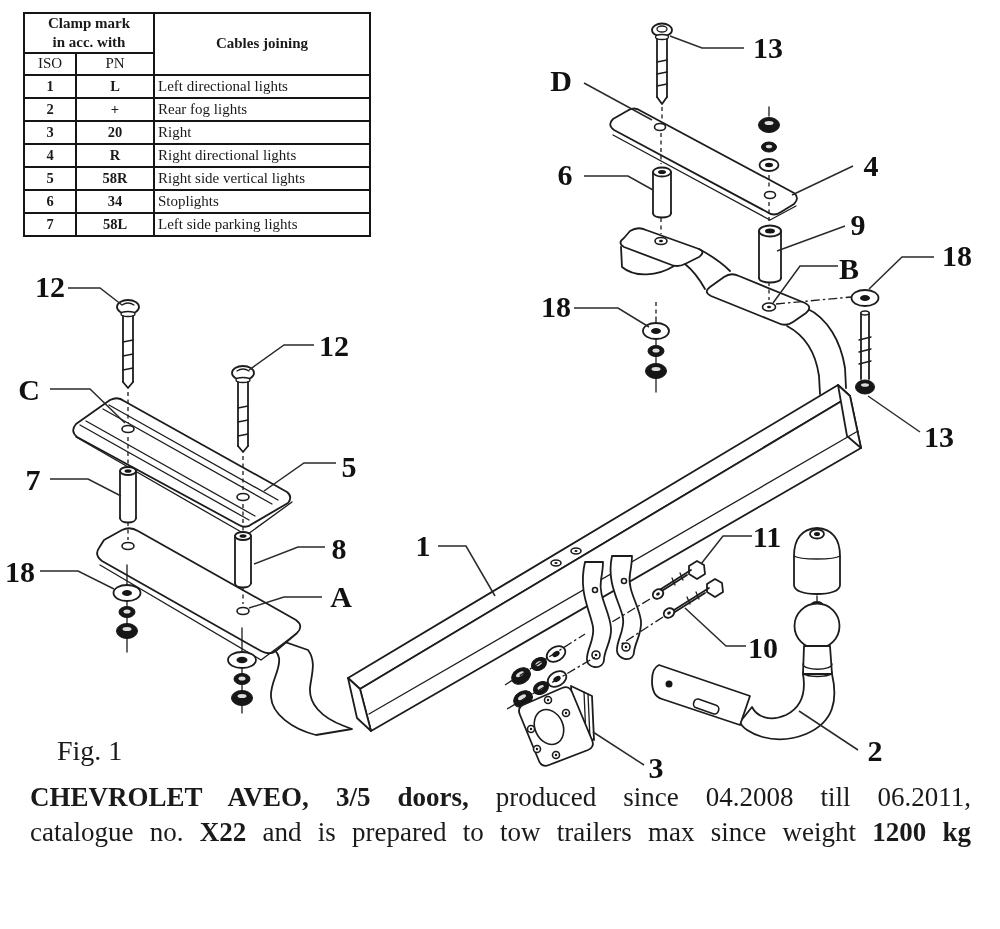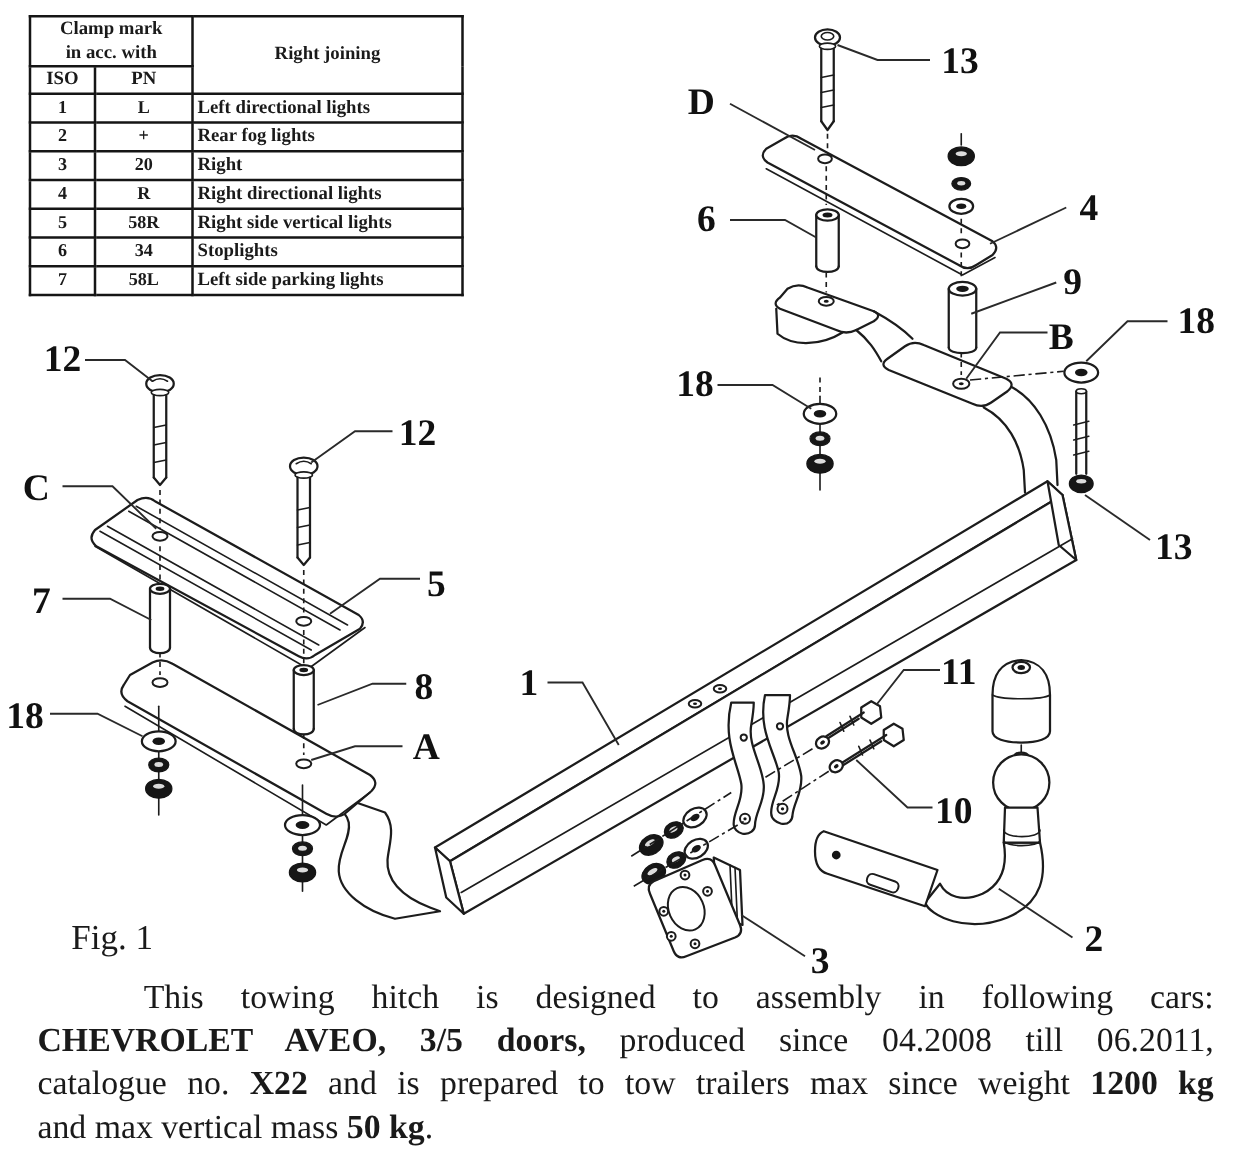--- a/index.html
+++ b/index.html
@@ -3,24 +3,24 @@
 <meta charset="utf-8">
 <style>
   html,body{margin:0;padding:0;background:#e8e8e8;}
   .page{position:relative;width:1000px;height:929px;background:#ffffff;overflow:hidden;
         font-family:"Liberation Serif",serif;color:#1a1a1a;padding-left:40px;}
   
   .clamp-table{position:absolute;left:23px;top:12px;border-collapse:collapse;
                font-family:"Liberation Serif",serif;}
   .clamp-table td{border:2px solid #151515;padding:0 3px;vertical-align:middle;}
   .hdr{font-weight:700;font-size:15px;text-align:center;line-height:1.25;}
-  .subhdr{font-weight:700;font-size:15px;text-align:center;height:20px;}
+  .subhdr{font-weight:400;font-size:15px;text-align:center;height:20px;}
   .c-iso{width:44px;text-align:center;font-weight:700;font-size:14.5px;height:21px;}
   .c-pn{width:70px;text-align:center;font-weight:700;font-size:14.5px;}
-  .c-cable{width:203px;text-align:left;font-size:15px;font-weight:700;padding-left:5px;}
+  .c-cable{width:203px;text-align:left;font-size:15px;font-weight:400;padding-left:5px;}
   
   svg.diagram{position:absolute;left:0;top:0;}
   .s{fill:none;stroke:#1c1c1c;stroke-width:1.8;stroke-linecap:round;stroke-linejoin:round;}
   .w{fill:#ffffff;stroke:#1c1c1c;stroke-width:1.8;stroke-linejoin:round;}
   .thin{stroke-width:1.3;}
   .dash{fill:none;stroke:#1c1c1c;stroke-width:1.3;stroke-dasharray:4 3.5;}
   .dd{fill:none;stroke:#1c1c1c;stroke-width:1.3;stroke-dasharray:9 3 2.5 3;}
   .dark{fill:#161616;stroke:#161616;}
   .hole{fill:#ffffff;stroke:#1c1c1c;stroke-width:1.6;}
   .pin{fill:#161616;stroke:none;}
@@ -40,21 +40,21 @@
 
 <div class="page">
 
   <table class="clamp-table">
     <tbody>
       <tr>
         <td colspan="2" class="hdr">
           <div>Clamp mark</div>
           <div>in acc. with</div>
         </td>
-        <td rowspan="2" class="hdr" style="width:208px">Right joining</td>
+        <td rowspan="2" class="hdr" style="width:208px">Cables joining</td>
       </tr>
       <tr>
         <td class="subhdr">ISO</td>
         <td class="subhdr">PN</td>
       </tr>
     </tbody>
     <tbody>
         <tr>
           <td class="c-iso">1</td>
           <td class="c-pn">L</td>
@@ -427,18 +427,16 @@
         <polyline points="644,765 593,732" class="ld"></polyline>
         <text x="656" y="778" class="lbl">3</text>
         <polyline points="858,750 799,711" class="ld"></polyline>
         <text x="875" y="761" class="lbl">2</text>
       </g>
   </svg>
 
   <div class="fig-caption">Fig. 1</div>
 
   <div class="para">
-      <div class="pline just ind"><span>This towing hitch is designed to assembly in following cars:</span></div>
       <div class="pline just"><span class="b">CHEVROLET AVEO, 3/5 doors,</span><span> produced since 04.2008 till 06.2011,</span></div>
       <div class="pline just"><span>catalogue no. </span><span class="b">X22</span><span> and is prepared to tow trailers max since weight </span><span class="b">1200 kg</span></div>
-      <div class="pline"><span>and max vertical mass </span><span class="b">50 kg</span><span>.</span></div>
     </div>
 </div>
 
 </body></html>

